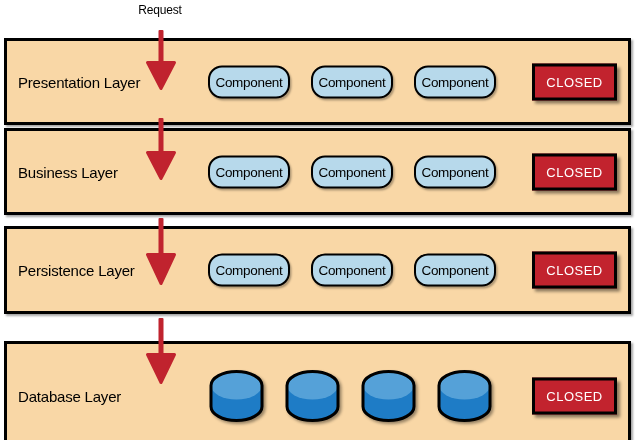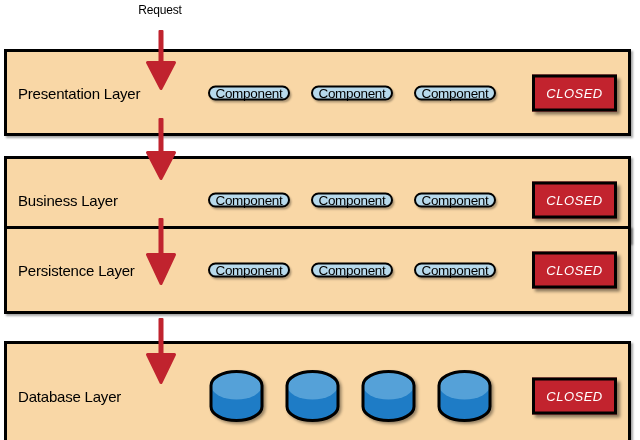--- a/index.html
+++ b/index.html
@@ -13,47 +13,46 @@
   }
   .arrow-overlay {
     position:absolute; left:0; top:0; width:640px; height:440px;
     z-index:5; pointer-events:none;
   }
   .layer {
     position:absolute; left:4px; width:627px; box-sizing:border-box;
     background:#F9D7A6; border:3px solid #000;
     box-shadow:2px 2px 2px rgba(0,0,0,0.35);
   }
-  .layer-1 { top:49px;  height:87px; }
-  .layer-2 { top:156px; height:87px; }
+  .layer-1 { top:38px;  height:87px; }
+  .layer-2 { top:128px; height:87px; }
   .layer-3 { top:226px; height:88px; }
   .layer-4 { top:341px; height:110px; }
   .layer-label {
     position:absolute; left:11px; top:50%; transform:translateY(-50%);
     font-size:15px; color:#000; letter-spacing:-0.2px; white-space:nowrap;
   }
   .component-row {
     position:absolute; left:201px; top:50%; transform:translateY(-50%);
     display:flex; gap:21px;
   }
   .component {
-    width:82px; height:15px; box-sizing:border-box;
-    background:#B7D9EB; border:2.5px solid #000; border-radius:9px;
+    width:82px; height:33px; box-sizing:border-box;
+    background:#B7D9EB; border:2.5px solid #000; border-radius:14px;
     display:flex; align-items:center; justify-content:center;
     font-size:13.5px; color:#000; letter-spacing:-0.3px;
     box-shadow:1.5px 2px 2px rgba(0,0,0,0.3);
   }
   .closed-box {
     position:absolute; right:11px; top:50%; transform:translateY(-50%);
     width:85px; height:37px; box-sizing:border-box;
     background:#C2232E; border:3px solid #000;
     display:flex; align-items:center; justify-content:center;
     font-size:13px; color:#fff; letter-spacing:0.5px;
     box-shadow:3px 3px 3px rgba(0,0,0,0.45);
-    font-style:italic;
   }
   .db-row {
     position:absolute; left:201px; top:50%; transform:translateY(-50%);
     display:flex; gap:19px;
   }
   .db-icon { filter:drop-shadow(2px 2px 1.5px rgba(0,0,0,0.4)); }
 </style>
 </head>
 <body>
 

